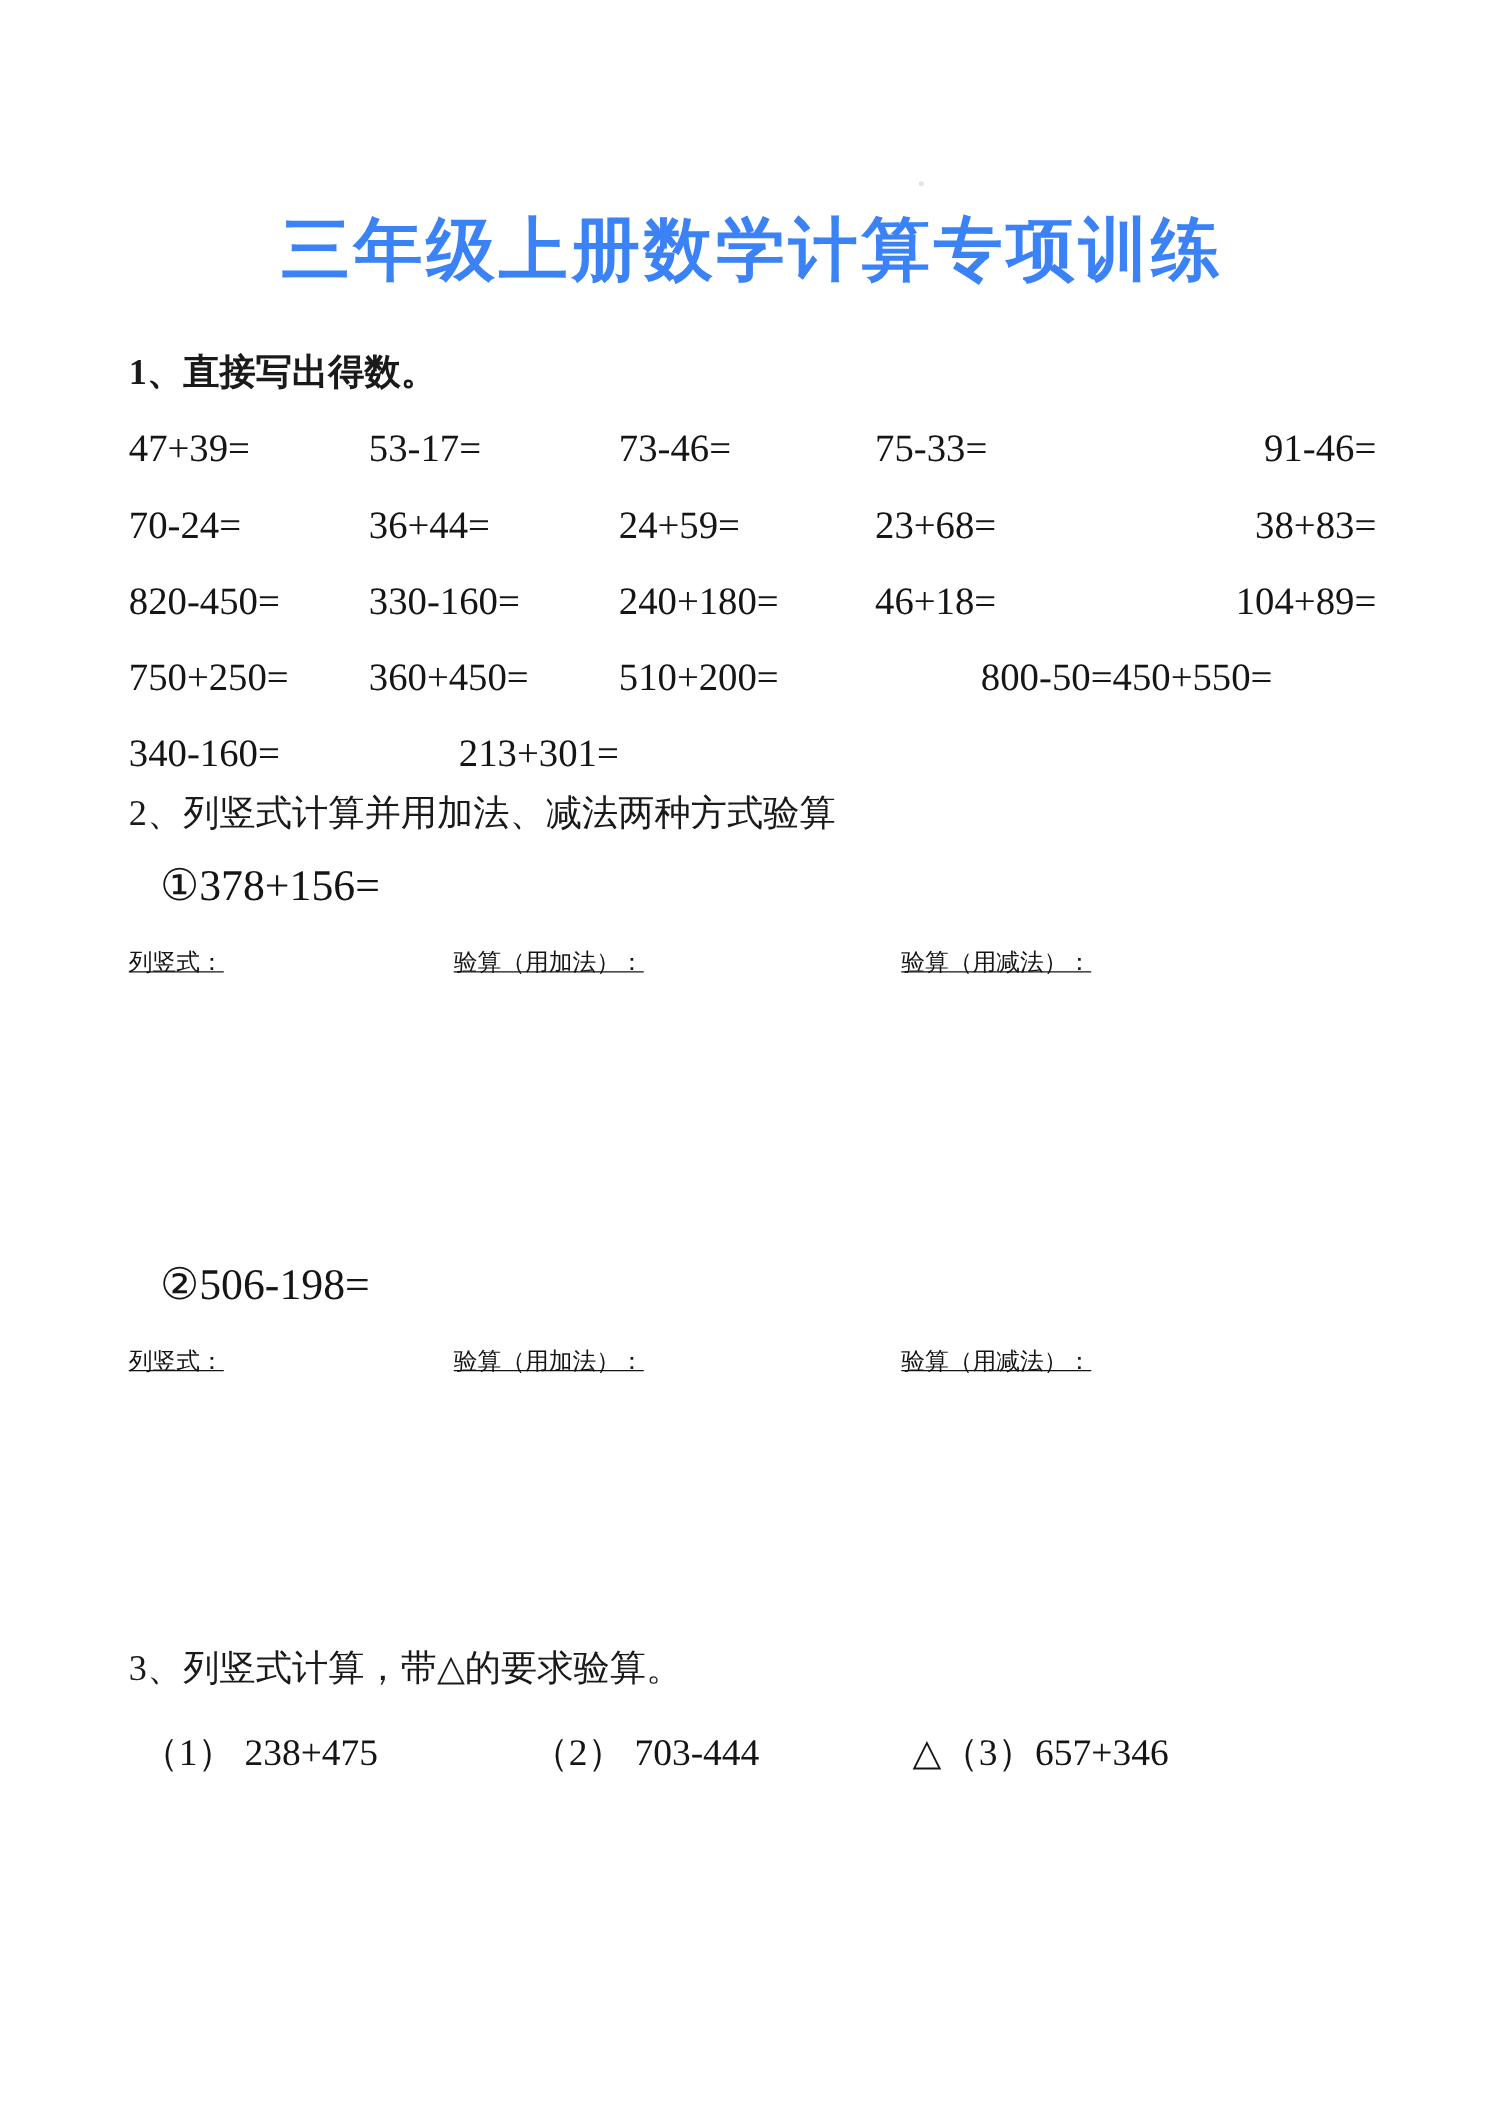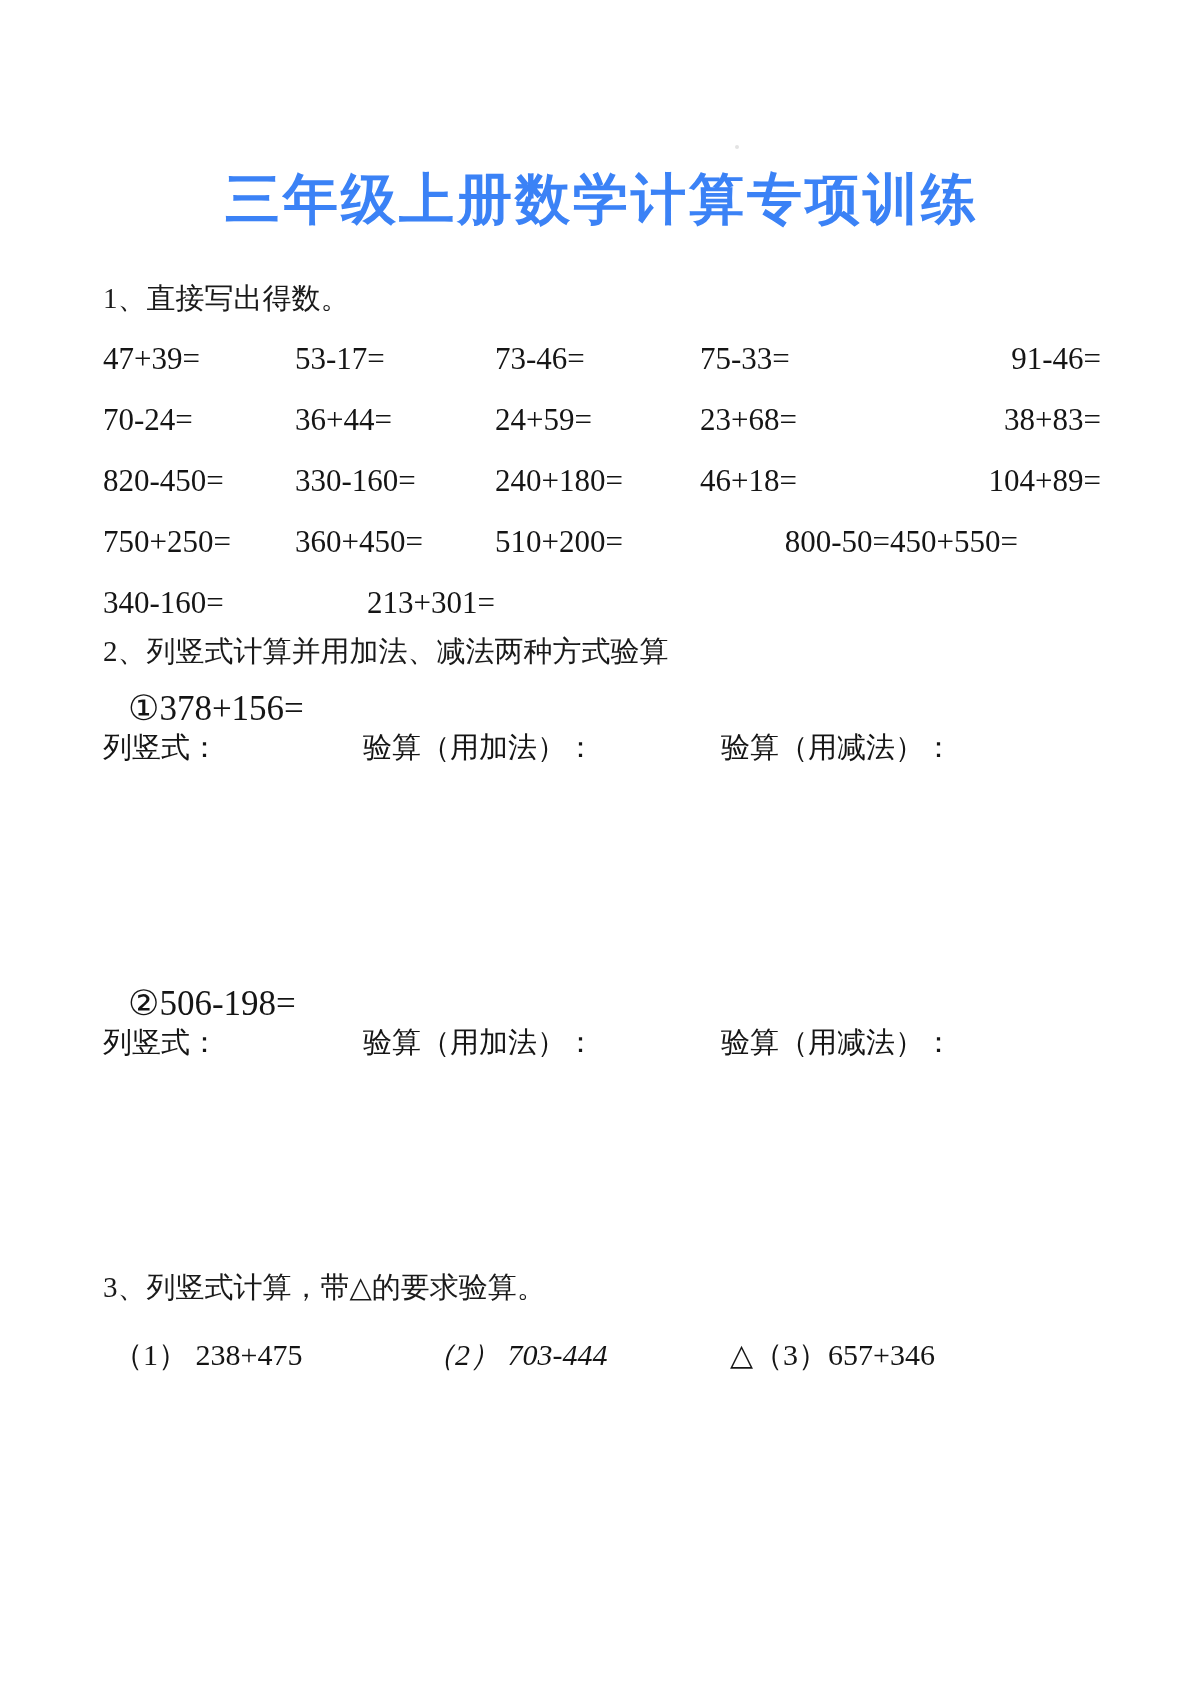--- a/index.html
+++ b/index.html
@@ -12,42 +12,42 @@
   .page { padding:0 90px 0 103px; }
 
   .title {
     margin-top:158px; text-align:center;
     font-family:"Liberation Sans","DejaVu Sans",sans-serif;
     font-weight:900; font-size:55px; line-height:82px; letter-spacing:3px;
     color:#3b82f6;
   }
 
   .sec-heading { font-size:29px; line-height:36px; color:#1a1a1a; white-space:nowrap; }
-  .s1-heading { margin-top:40px; }
+  .s1-heading { margin-top:40px;font-weight:bold; }
 
   .calc-grid {
     margin-top:12px;
     display:grid;
     grid-template-columns:192px 200px 205px 190px 1fr;
   }
   .calc-grid .cell { font-size:31px; line-height:61px; white-space:nowrap; }
   .calc-grid .cell.r { text-align:right; }
 
   .expr { margin-top:20px; font-size:35px; line-height:40px;margin-left:25px; }
 
-  .labels-row { display:flex; font-size:29px; line-height:36px; }
+  .labels-row { margin-top:24px; display:flex; font-size:19px; line-height:36px;text-decoration:underline; }
   .labels-row .lbl1 { width:260px; }
   .labels-row .lbl2 { width:358px; }
 
   .workspace1 { height:199px; }
   .workspace2 { height:209px; }
 
   .s3-row { margin-top:30px; display:flex; font-size:30px; line-height:40px; }
   .s3-row .p1 { width:322px; padding-left:10px; }
-  .s3-row .p2 { width:305px;font-style:italic; }
+  .s3-row .p2 { width:305px; }
 
   .scan-dot {
     position:absolute; left:735px; top:145px;
     width:4px; height:4px; background:#e3e3e3; border-radius:50%;
   }
 </style>
 </head>
 <body>
 
 <div class="scan-dot"></div>

